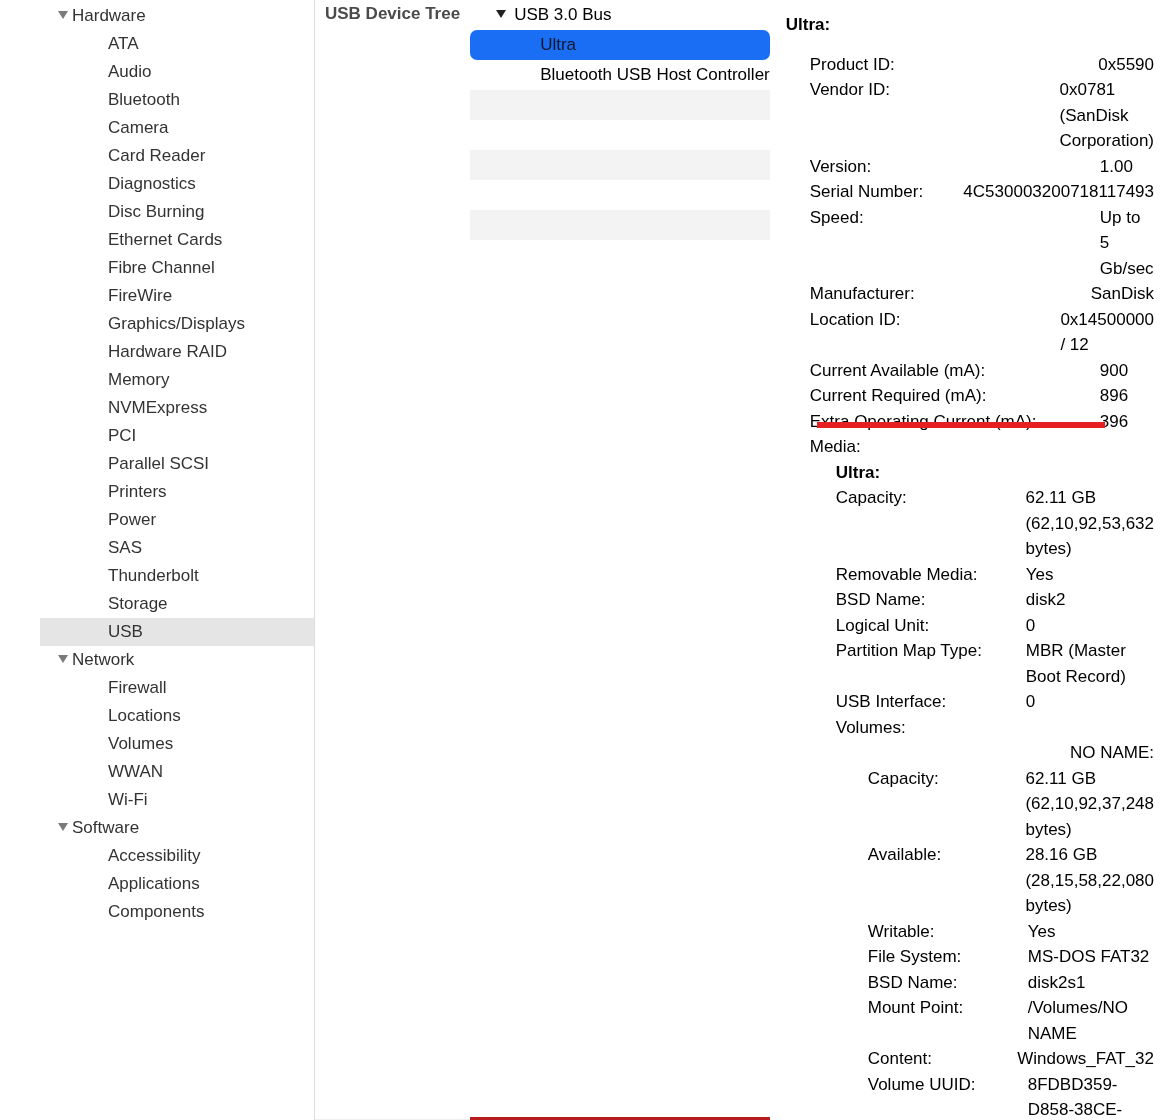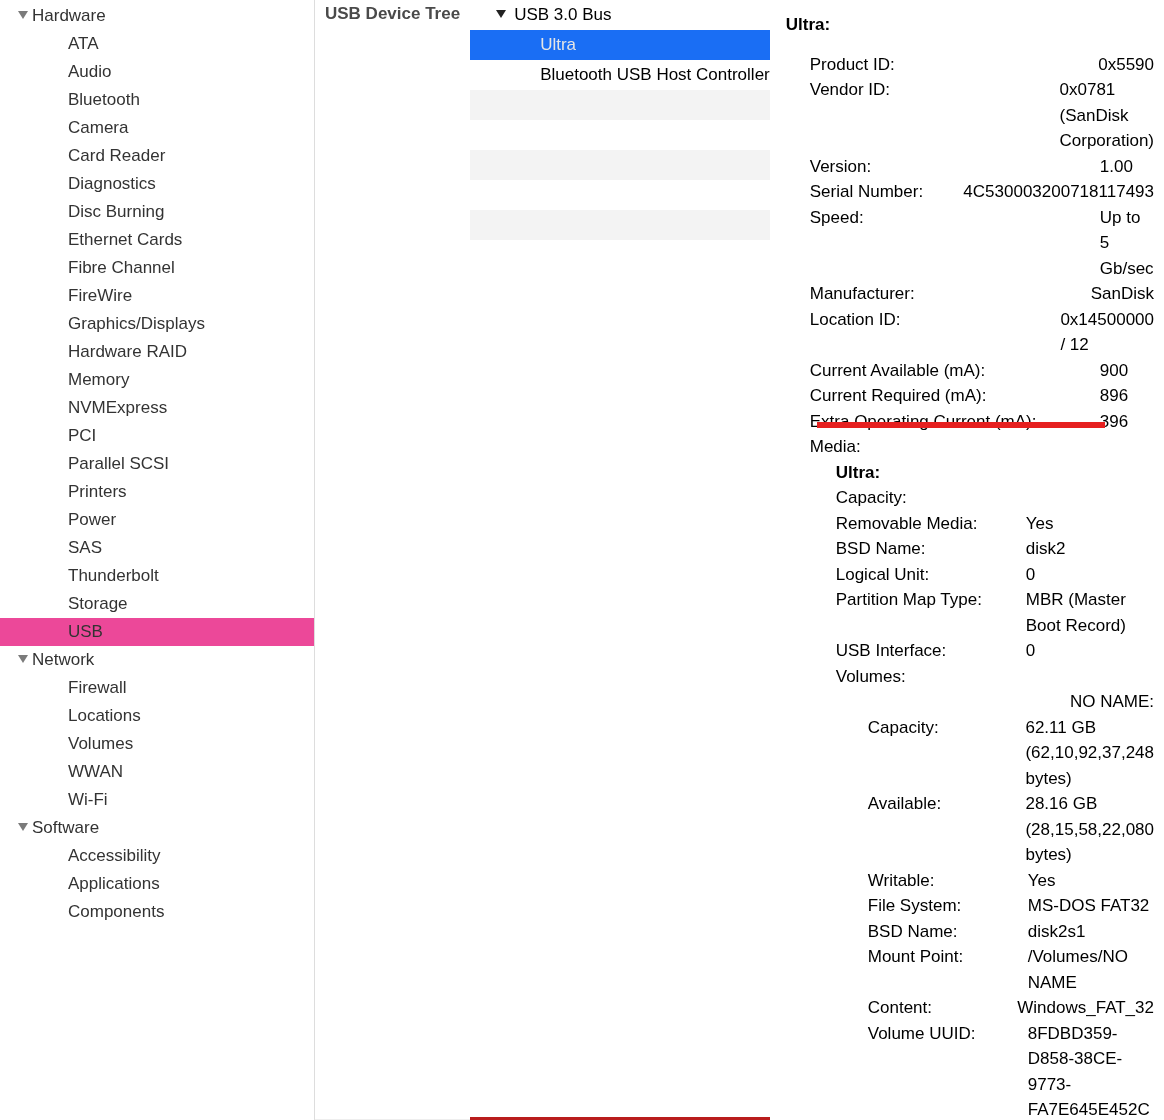--- a/index.html
+++ b/index.html
@@ -11,35 +11,36 @@
   display: flex;
   width: 1164px;
   height: 1120px;
   overflow: hidden;
 }
 .sidebar {
   width: 315px;
   border-right: 1px solid #ddd;
   overflow-y: auto;
   padding-top: 2px;
+  padding-left: 40px;
 }
 .sidebar-header {
   display: flex;
   align-items: center;
   padding: 4px 8px 4px 18px;
   cursor: default;
   color: #333;
 }
 .sidebar-header .tri { margin-right: 4px; }
 .sidebar-item {
   padding: 4px 8px 4px 68px;
   cursor: default;
   color: #333;
 }
-.sidebar-item.selected { background: #ec4899; }
+.sidebar-item.selected { background: #e5e5e5; }
 .tri {
   display: inline-block;
   width: 0; height: 0;
   border-left: 5px solid transparent;
   border-right: 5px solid transparent;
   border-top: 8px solid #7b7b7b;
   margin-right: 4px;
   transform: translateY(-1px);
 }
 .main {
@@ -60,21 +61,21 @@
 .tree-row {
   display: flex;
   align-items: center;
   height: 30px;
   padding-left: 26px;
   cursor: default;
 }
 .tree-row .tri { border-top-color: #222; }
 .tree-row .lbl { margin-left: 4px; }
 .tree-row.child { padding-left: 70px; }
-.tree-row.selected { background: #1a6ef4; color: #e5e5e5; }
+.tree-row.selected { background: #1a6ef4; color: #0f172a; border-radius: 7px; }
 .tree-row.blank { background: #f3f3f3; }
 .tree-row.blank2 { background: #fff; }
 .details {
   flex: 1;
   padding: 12px 10px 10px 16px;
   overflow: auto;
   position: relative;
   font-size: 17px;
   line-height: 1.5;
 }
@@ -203,20 +204,21 @@
         <div class="v">896</div>
       </div>
       <div class="kv">
         <div class="k">Extra Operating Current (mA):</div>
         <div class="v">396</div>
       </div>
       <div class="media-hdr">Media:</div>
       <div class="media-sub">Ultra:</div>
       <div class="kv m2">
         <div class="k">Capacity:</div>
+        <div class="v">62.11 GB (62,10,92,53,632 bytes)</div>
       </div>
       <div class="kv m2">
         <div class="k">Removable Media:</div>
         <div class="v">Yes</div>
       </div>
       <div class="kv m2">
         <div class="k">BSD Name:</div>
         <div class="v">disk2</div>
       </div>
       <div class="kv m2">

